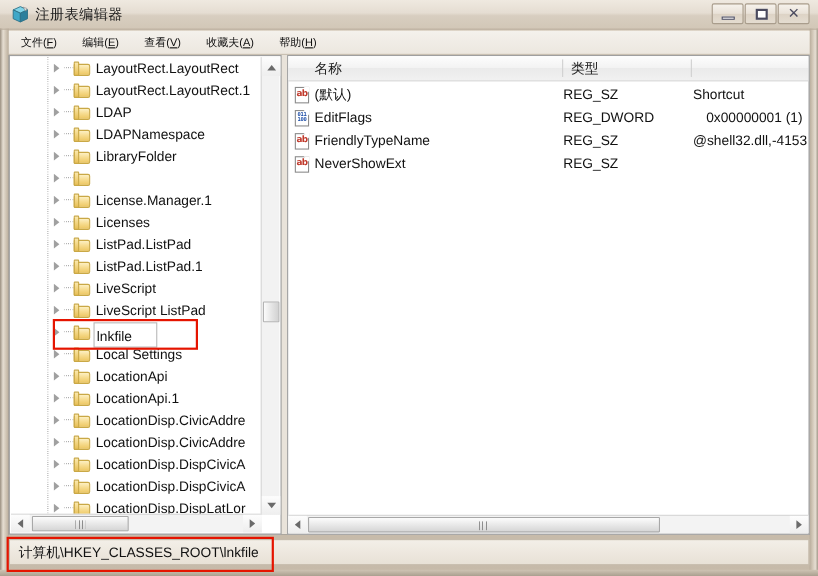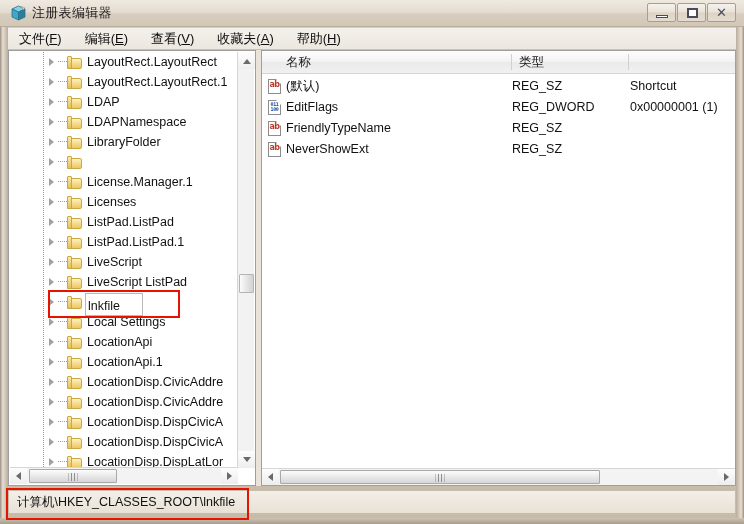--- a/index.html
+++ b/index.html
@@ -57,21 +57,21 @@
 
   
   .menubar{
     position:absolute;left:8px;top:28px;width:728px;height:22px;
     background:linear-gradient(to bottom,#f4f1ec,#ece7df);
     border-bottom:1px solid #c9c0b2;
     box-sizing:border-box;
     display:flex;align-items:center;padding-left:8px;
   }
   .menu-item{
-    font-size:13px;color:#0d0d0d;margin-right:17px;white-space:nowrap;
+    font-size:10px;color:#0d0d0d;margin-right:17px;white-space:nowrap;
     padding:2px 3px;cursor:default;
   }
   .menu-item u{text-decoration:underline;}
 
   
   .client{
     position:absolute;left:8px;top:50px;width:728px;height:436px;
     background:#000000;
   }
 
@@ -526,29 +526,30 @@
             <span class="ctype" style="left: 250px;">REG_SZ</span>
             <span class="cdata" style="left: 368px;">Shortcut</span>
           </div>
           <div class="lrow" style="top: 46px;">
             <span class="ricon">
               <span class="pg"></span>
               <span class="bin">011<br>100</span>
             </span>
             <span class="cname">EditFlags</span>
             <span class="ctype" style="left: 250px;">REG_DWORD</span>
-            <span class="cdata" style="left: 368px;">0x00000001 (1)</span>
+            <span class="cdata" style="left: 380px;">0x00000001 (1)</span>
           </div>
           <div class="lrow" style="top: 67px;">
             <span class="ricon">
               <span class="pg"></span>
               <span class="ab">ab</span>
             </span>
             <span class="cname">FriendlyTypeName</span>
             <span class="ctype" style="left: 250px;">REG_SZ</span>
+            <span class="cdata" style="left: 368px;">@shell32.dll,-4153</span>
           </div>
           <div class="lrow" style="top: 88px;">
             <span class="ricon">
               <span class="pg"></span>
               <span class="ab">ab</span>
             </span>
             <span class="cname">NeverShowExt</span>
             <span class="ctype" style="left: 250px;">REG_SZ</span>
             <span class="cdata" style="left: 368px;"></span>
           </div>

